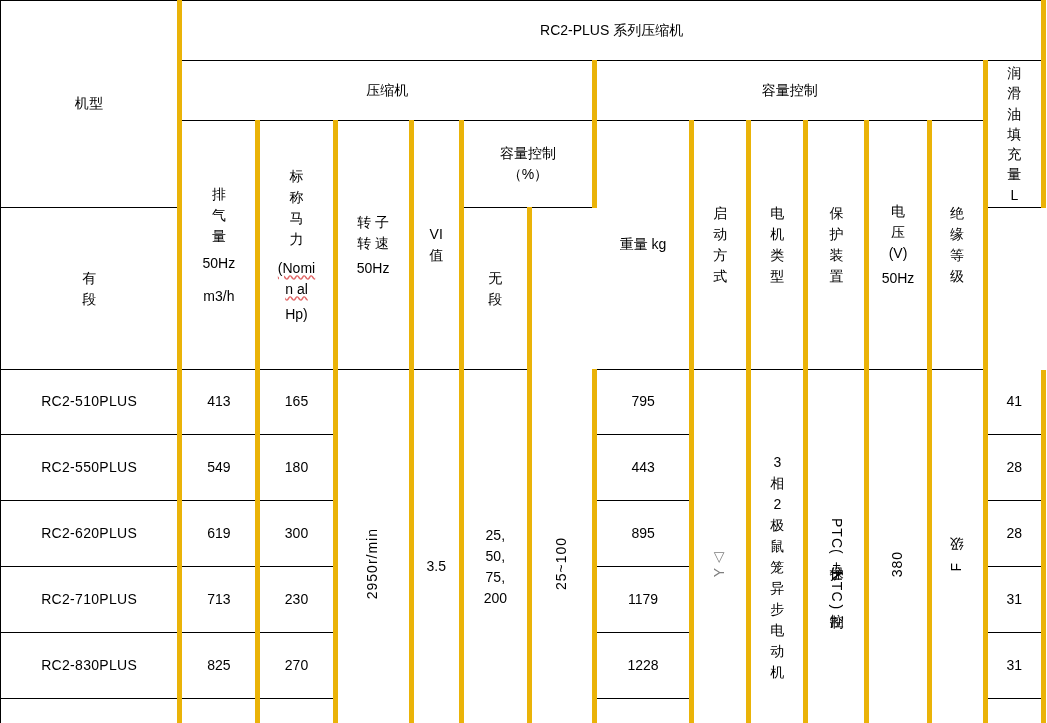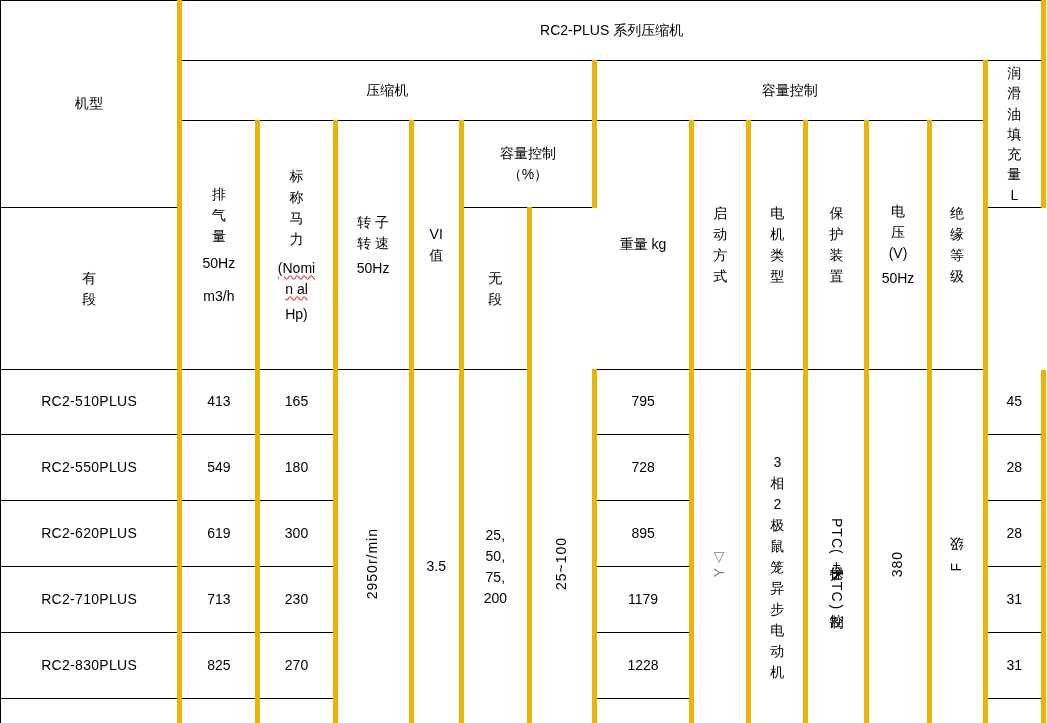--- a/index.html
+++ b/index.html
@@ -245,28 +245,28 @@
     </td>
     <td rowspan="6" class="rot2">
       <span class="inner">PTC(保护 +NTC控制)</span>
     </td>
     <td rowspan="6" class="rot">
       <span class="inner">380</span>
     </td>
     <td rowspan="6" class="rot">
       <span class="inner">F级</span>
     </td>
-    <td class="num">45</td>
+    <td class="num">41</td>
   </tr>
 
   <tr>
     <td class="model-cell" style="height:61px">RC2-550PLUS</td>
     <td class="num">549</td>
     <td class="num">180</td>
-    <td class="num">728</td>
+    <td class="num">443</td>
     <td class="num">28</td>
   </tr>
 
   <tr>
     <td class="model-cell" style="height:61px">RC2-620PLUS</td>
     <td class="num">619</td>
     <td class="num">300</td>
     <td class="num">895</td>
     <td class="num">28</td>
   </tr>

